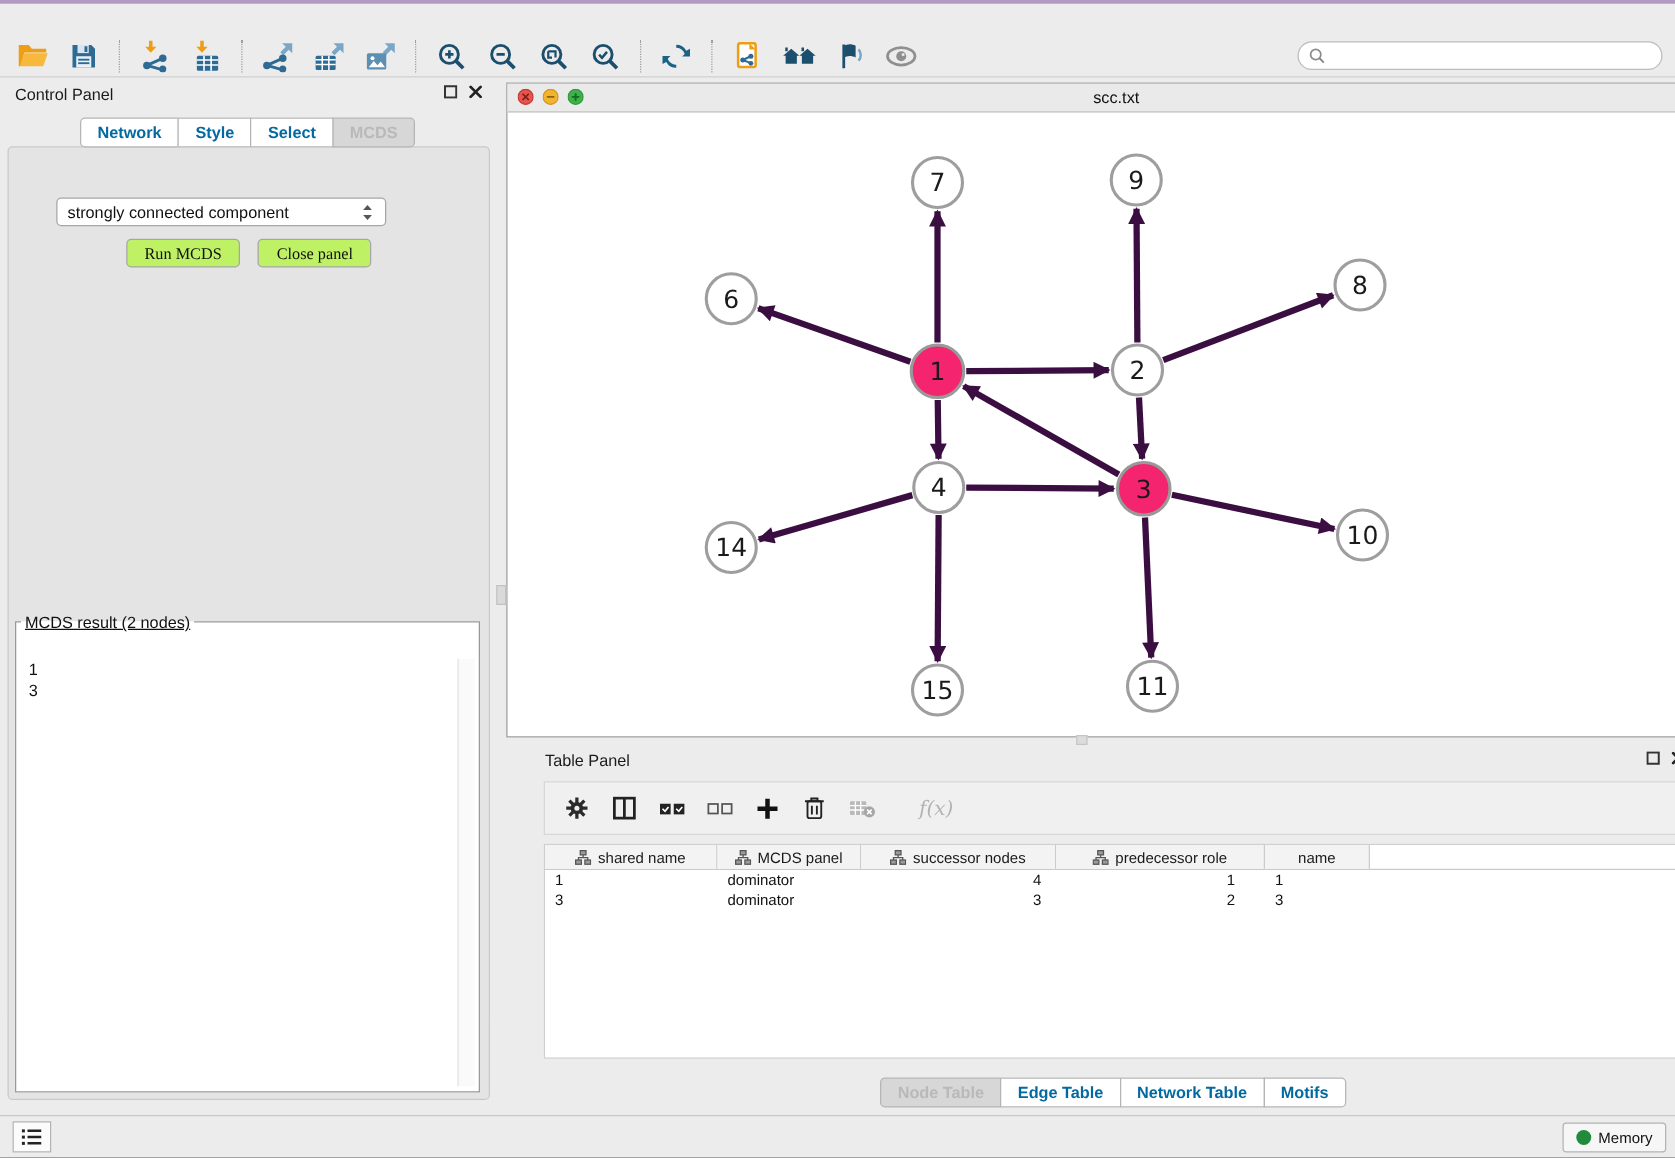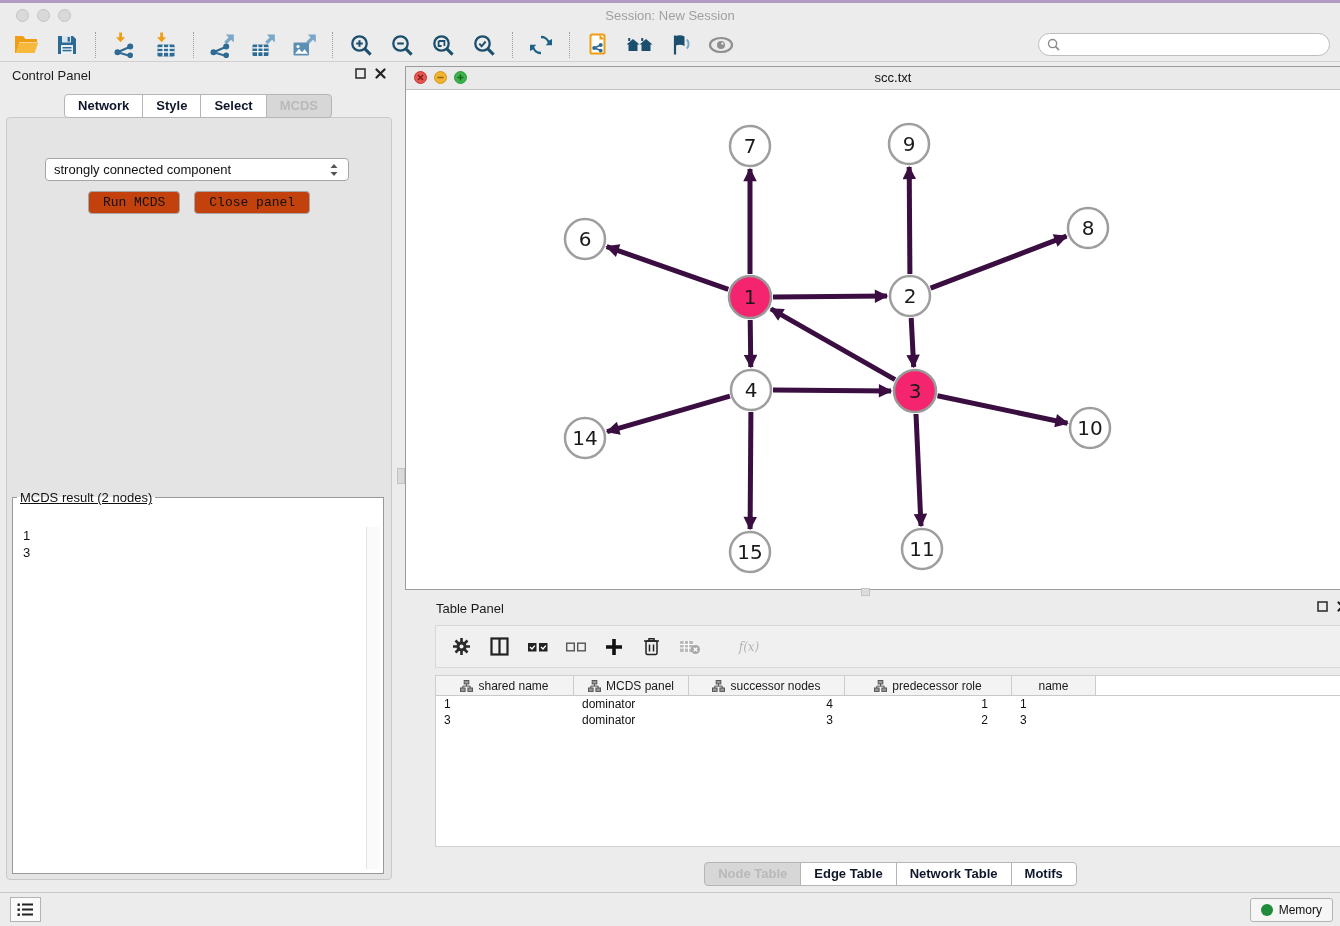--- a/index.html
+++ b/index.html
@@ -17,30 +17,30 @@
   .tbtn{width:32px;height:30px;display:flex;align-items:center;justify-content:center;margin-right:9px;flex:0 0 auto;}
   .sep{width:0;height:26px;border-left:1px dotted #9f9f9f;margin:0 12px 0 3px;flex:0 0 auto;}
   .search-wrap{position:absolute;right:10px;top:5px;width:292px;height:23px;background:#fff;border:1px solid #bdbdbd;border-radius:12px;display:flex;align-items:center;padding-left:8px;box-sizing:border-box;}
   .search-wrap input{border:0;outline:0;background:transparent;font-size:12px;width:248px;margin-left:6px;font-family:inherit;}
 
   
   .control-panel{position:absolute;top:62px;left:0;width:396px;height:828px;}
   .cp-header{height:24px;padding:6px 12px 0;font-size:13px;color:#1b1b1b;position:relative;box-sizing:border-box;}
   .panel-ctrl{position:absolute;right:10px;top:6px;display:flex;gap:9px;align-items:center;}
   .cp-tabs{position:relative;z-index:2;display:flex;justify-content:center;margin-top:8px;}
-  .tab{background:#fff;border:1px solid #b5b5b5;margin-left:-1px;padding:3px 13px 4px;font-size:13px;font-weight:bold;color:#0f172a;cursor:default;}
+  .tab{background:#fff;border:1px solid #b5b5b5;margin-left:-1px;padding:3px 13px 4px;font-size:13px;font-weight:bold;color:#0369a1;cursor:default;}
   .tab:first-child{border-radius:4px 0 0 4px;margin-left:0;}
   .tab:last-child{border-radius:0 4px 4px 0;}
   .tab.sel{background:#d7d7d7;color:#b9b9b9;}
   .cp-content{position:absolute;left:6px;right:4px;top:55px;bottom:10px;background:#e4e4e4;border:1px solid #c9c9c9;border-radius:4px;}
   .opt-label{margin-top:19px;text-align:center;font-size:13px;color:#111;}
-  .select{position:absolute;left:38px;top:40px;width:304px;height:23px;background:#fff;border:1px solid #a6a6a6;border-radius:4px;display:flex;align-items:center;padding:0 8px;box-sizing:border-box;font-size:13px;color:#111;gap:42px;}
+  .select{position:absolute;left:38px;top:40px;width:264px;height:23px;background:#fff;border:1px solid #a6a6a6;border-radius:4px;display:flex;align-items:center;padding:0 8px;box-sizing:border-box;font-size:13px;color:#111;gap:42px;}
   .select .chev{margin-left:auto;}
   .btn-row{position:absolute;left:0;right:0;top:73px;display:flex;justify-content:center;gap:14px;}
-  .btn{background:#c2410c;border:1px solid #a6a6a6;border-radius:4px;font-size:13px;color:#111;padding:3px 14px;height:23px;box-sizing:border-box;font-family:Liberation Mono, monospace;}
+  .btn{background:#bef264;border:1px solid #a6a6a6;border-radius:4px;font-size:13px;color:#111;padding:3px 14px;height:23px;box-sizing:border-box;font-family:Liberation Serif, serif;}
   fieldset.mcds{position:absolute;left:5px;right:7px;top:372px;bottom:5px;background:#fff;border:1px solid #999;margin:0;padding:0;}
   fieldset.mcds legend{font-size:13px;margin-left:4px;padding:0 3px;color:#111;text-decoration:underline;}
   .mcds-inner{position:absolute;left:2px;right:3px;top:22px;bottom:4px;overflow:hidden;}
   .mcds-item{font-size:13px;color:#111;padding:1px 8px;line-height:15px;}
   .mcds-scroll{position:absolute;top:22px;bottom:4px;right:3px;width:13px;background:#fafafa;border-left:1px solid #e3e3e3;}
 
   .v-handle{position:absolute;left:397px;top:468px;width:8px;height:16px;background:#dadada;border:1px solid #c2c2c2;box-sizing:border-box;z-index:5;}
 
   
   .net-window{position:absolute;left:405px;top:66px;width:976px;height:524px;background:#fff;border:1px solid #9c9c9c;box-sizing:border-box;}
@@ -53,21 +53,21 @@
   .gnode.sel circle{fill:#f5246e;stroke:#999;}
   .nlabel{font-family:"DejaVu Sans",sans-serif;font-size:20px;fill:#1a1a1a;text-anchor:middle;}
 
   .h-handle{position:absolute;left:861px;top:588px;width:9px;height:8px;background:#dcdcdc;border:1px solid #c5c5c5;box-sizing:border-box;z-index:5;}
 
   
   .table-panel{position:absolute;left:423px;top:595px;width:935px;height:295px;}
   .tp-header{height:24px;padding:6px 13px 0;font-size:13px;color:#1b1b1b;position:relative;box-sizing:border-box;}
   .tp-toolbar{position:absolute;left:12px;right:7px;top:30px;height:43px;background:#f0f0f0;border:1px solid #d8d8d8;display:flex;align-items:center;padding-left:12px;box-sizing:border-box;}
   .tp-btn{width:27px;height:27px;display:flex;align-items:center;justify-content:center;margin-right:11px;flex:0 0 auto;}
-  .fx{font-family:"DejaVu Serif",serif;font-style:italic;font-size:12px;color:#b3b3b3;margin-left:43px;}
+  .fx{font-family:"DejaVu Serif",serif;font-style:italic;font-size:16px;color:#b3b3b3;margin-left:43px;}
   .tp-table{position:absolute;left:12px;right:7px;top:80px;height:172px;background:#fff;border:1px solid #cfcfcf;box-sizing:border-box;overflow:hidden;}
   .thead{display:flex;height:19px;border-bottom:1px solid #c9c9c9;}
   .th{background:#f3f3f3;border-right:1px solid #ccc;display:flex;align-items:center;justify-content:center;gap:5px;font-size:12px;color:#1a1a1a;box-sizing:border-box;flex:0 0 auto;}
   .trow{display:flex;height:16px;align-items:center;}
   .td{font-size:12px;color:#111;box-sizing:border-box;white-space:nowrap;flex:0 0 auto;}
   .td.l{padding-left:8px;text-align:left;}
   .td.r{text-align:right;padding-right:12px;}
   .trow .td:nth-child(4){padding-right:24px;}
   .tp-tabs{position:absolute;left:0;right:0;bottom:4px;display:flex;justify-content:center;}
 
@@ -76,28 +76,20 @@
   .task-btn{position:absolute;left:10px;top:4px;width:31px;height:25px;background:#fbfbfb;border:1px solid #b3b3b3;display:flex;align-items:center;justify-content:center;box-sizing:border-box;}
   .mem-btn{position:absolute;right:7px;top:5px;height:24px;background:#f6f6f6;border:1px solid #b3b3b3;border-radius:3px;display:flex;align-items:center;gap:6px;padding:0 10px;font-size:12px;color:#111;box-sizing:border-box;}
   .mem-dot{width:12px;height:12px;border-radius:50%;background:#1f8b3b;}
 </style>
 </head>
 <body>
 
 <div class="app">
   <div class="top-accent"></div>
 
-  <div class="titlebar">
-    <div class="lights">
-      <span class="light"></span>
-      <span class="light"></span>
-      <span class="light"></span>
-    </div>
-    <div class="win-title">Session: New Session</div>
-  </div>
 
   <div class="toolbar">
     <span class="tbtn">
       <svg width="26" height="23" viewBox="0 0 26 23">
           <path d="M2 3h8l2.5 3H24v3H6.5L3.5 20H2z" fill="#ef9d12"></path>
           <path d="M6.5 9.5H25.2l-3.6 10.5H2.8z" fill="#f6b93c"></path>
         </svg>
     </span>
     <span class="tbtn">
       <svg width="22" height="22" viewBox="0 0 22 22">

